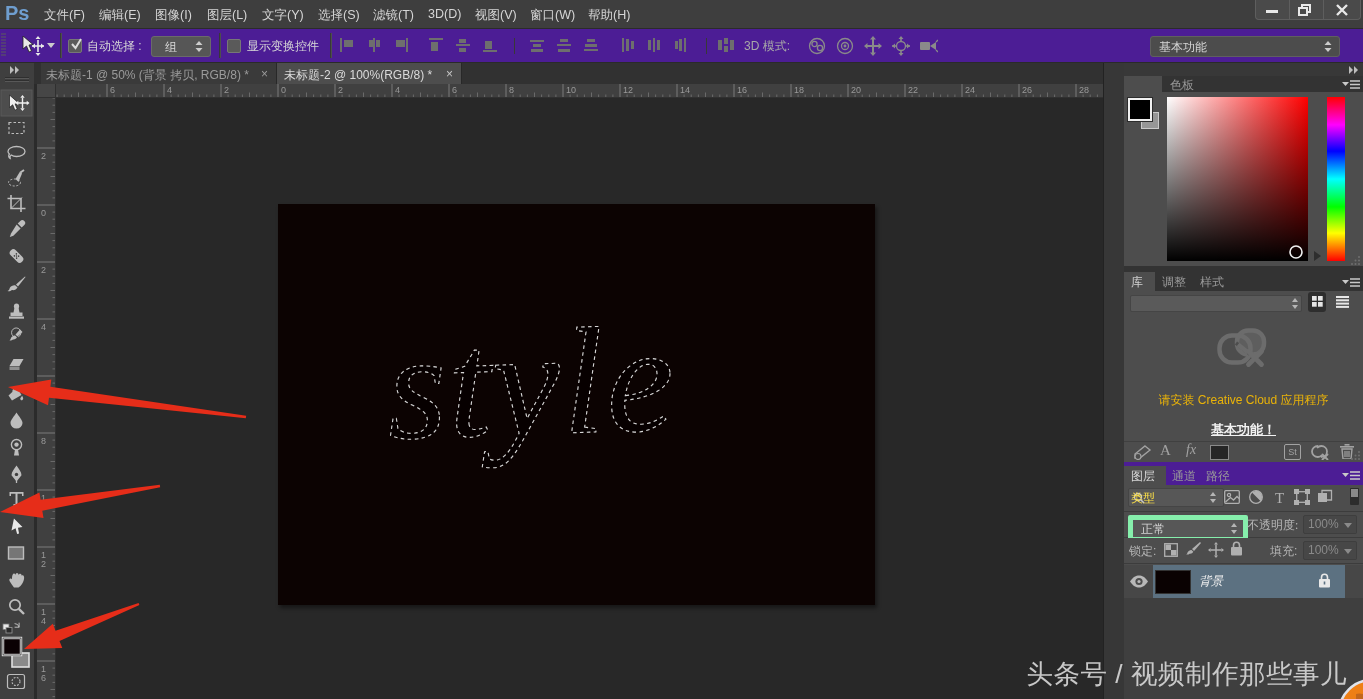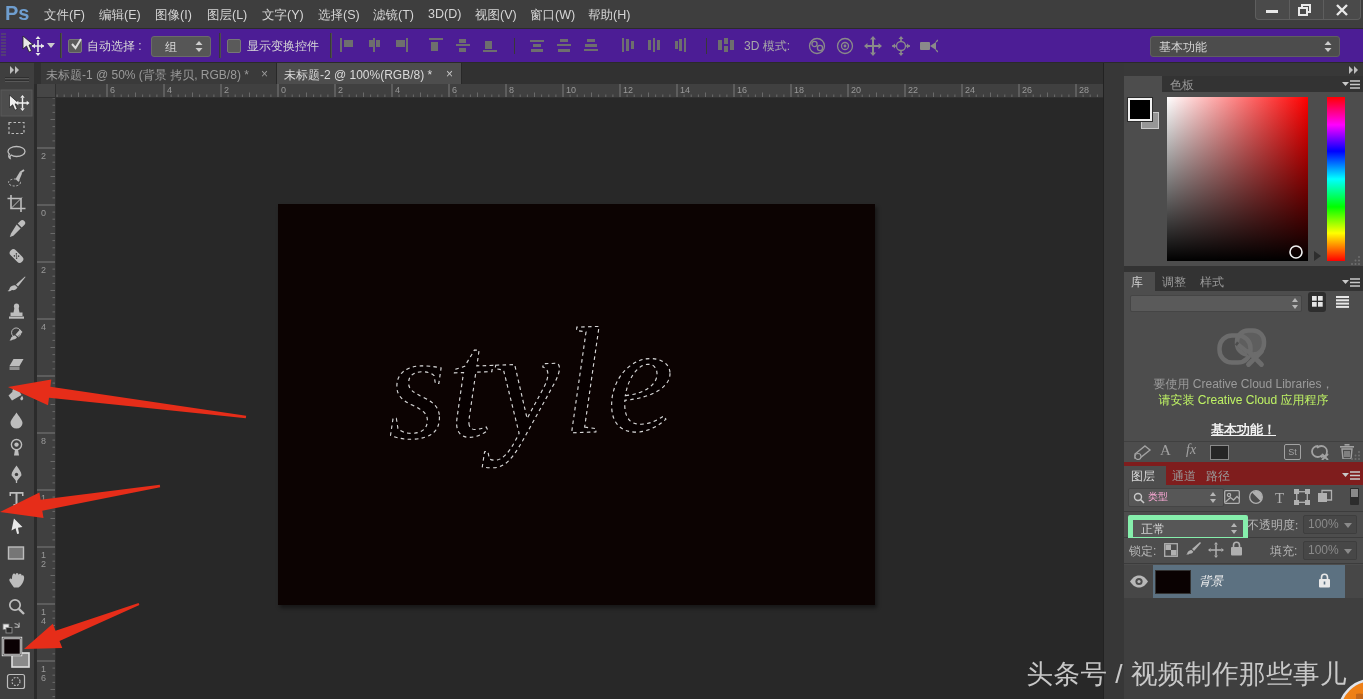--- a/index.html
+++ b/index.html
@@ -719,22 +719,21 @@
 
       <svg class="abs" style="left:93px;top:37px;" width="54" height="40" viewBox="0 0 54 40">
         <rect x="20" y="2.5" width="27" height="24" rx="11" fill="#5e5e5e" stroke="#6c6c6c" stroke-width="4.5"></rect>
         <rect x="2.5" y="7.5" width="31" height="27" rx="12.5" fill="none" stroke="#6c6c6c" stroke-width="4.5"></rect>
         <path d="M19 15 L33 26" stroke="#4d4d4d" stroke-width="3.5"></path>
         <path d="M21 16.5 L31 24.5" stroke="#6c6c6c" stroke-width="4.5"></path>
         <g stroke="#6c6c6c" stroke-width="4.8" stroke-linecap="round">
             <path d="M31.5 23.5 L44.5 36.5 M44.5 23.5 L31.5 36.5"></path>
           </g>
       </svg>
-      <div class="abs" style="left:0;top:85px;width:239px;text-align:center;font-size:12px;color:#9b9b9b;">要使用 Creative Cloud Libraries，</div>
-      <div class="abs" style="left:0;top:101px;width:239px;text-align:center;font-size:12px;color:#bef264;">请安装 Creative Cloud 应用程序</div>
+      <div class="abs" style="left:0;top:101px;width:239px;text-align:center;font-size:12px;color:#eab308;">请安装 Creative Cloud 应用程序</div>
       <div class="abs" style="left:0;top:130px;width:239px;text-align:center;font-size:13px;font-weight:bold;color:#f2f2f2;text-decoration:underline;">基本功能！</div>
 
       <div class="abs" style="left:0;top:150px;width:239px;height:21px;border-top:1px solid #404040;">
         <svg class="abs" style="left:8px;top:3px;" width="20" height="15" viewBox="0 0 20 15">
           <path d="M13 1 L18 5 L8 13 L3 13 L3 9 Z" fill="none" stroke="#a2a2a2" stroke-width="1.4"></path>
           <circle cx="6" cy="11.5" r="3" fill="#4d4d4d" stroke="#a2a2a2" stroke-width="1.2"></circle>
         </svg>
         <div class="abs" style="left:36px;top:0px;font-size:15px;color:#a2a2a2;font-family:'Liberation Serif',serif;">A</div>
         <div class="abs" style="left:62px;top:0px;font-size:14px;font-style:italic;color:#a2a2a2;font-family:'Liberation Serif',serif;">fx</div>
         <div class="abs" style="left:86px;top:3px;width:17px;height:13px;background:#262626;border:1px solid #8a8a8a;"></div>
@@ -764,40 +763,40 @@
             <circle cx="9" cy="2" r="1"></circle>
             <circle cx="5.5" cy="5.5" r="1"></circle>
             <circle cx="9" cy="5.5" r="1"></circle>
             <circle cx="2" cy="9" r="1"></circle>
             <circle cx="5.5" cy="9" r="1"></circle>
             <circle cx="9" cy="9" r="1"></circle>
           </g>
         </svg>
     </div>
 
-    <div class="abs" style="left:0;top:399px;width:239px;height:23px;background:#7f1d1d;">
+    <div class="abs" style="left:0;top:399px;width:239px;height:23px;background:#4c1d95;">
       <div class="abs" style="left:0px;top:4px;width:42px;height:19px;background:#4d4d4d;"></div>
       <div class="abs" style="left:7px;top:6px;font-size:12px;color:#d8d8d8;">图层</div>
       <div class="abs" style="left:48px;top:6px;font-size:12px;color:#989898;">通道</div>
       <div class="abs" style="left:82px;top:6px;font-size:12px;color:#989898;">路径</div>
       <svg class="abs" style="left:218px;top:9px;" width="18" height="9" viewBox="0 0 18 9">
           <path d="M0 2l3.5 4 3.5-4z" fill="#c9c9c9"></path>
           <g stroke="#c9c9c9" stroke-width="1.5">
             <path d="M8 1h10M8 4.5h10M8 8h10"></path>
           </g>
         </svg>
     </div>
 
     <div class="abs" style="left:0;top:422px;width:239px;height:26px;background:#4d4d4d;border-bottom:1px solid #3c3c3c;">
       <div class="abs" style="left:4px;top:3px;width:94px;height:17px;background:#575757;border:1px solid #454545;border-radius:2px;">
         <svg class="abs" style="left:4px;top:3px;" width="12" height="12" viewBox="0 0 12 12">
             <circle cx="5" cy="5" r="3.5" fill="none" stroke="#c9c9c9" stroke-width="1.4"></circle>
             <path d="M7.5 7.5L11 11" stroke="#c9c9c9" stroke-width="1.6"></path>
           </svg>
-        <div class="abs" style="left:19px;top:1px;font-size:10px;color:#f9a8d4;">类型</div>
+        <div class="abs" style="left:2px;top:1px;font-size:12px;color:#fde047;">类型</div>
         <svg class="abs" style="left:80px;top:3px;" width="8" height="11" viewBox="0 0 8 11">
             <path d="M4 0l3 4h-6z M4 11l3-4h-6z" fill="#b5b5b5"></path>
           </svg>
       </div>
       <svg class="abs" style="left:100px;top:4px;" width="112" height="16" viewBox="0 0 112 16">
         <g stroke="#b0b0b0" fill="none" stroke-width="1.3">
           <g>
               <rect x="0.7" y="1.7" width="14.6" height="12.6" rx="1"></rect>
               <circle cx="5" cy="6" r="1.6"></circle>
               <path d="M1.5 13 L6.5 8.5 L9.5 11 L13 7.5 L15 9.5"></path>

